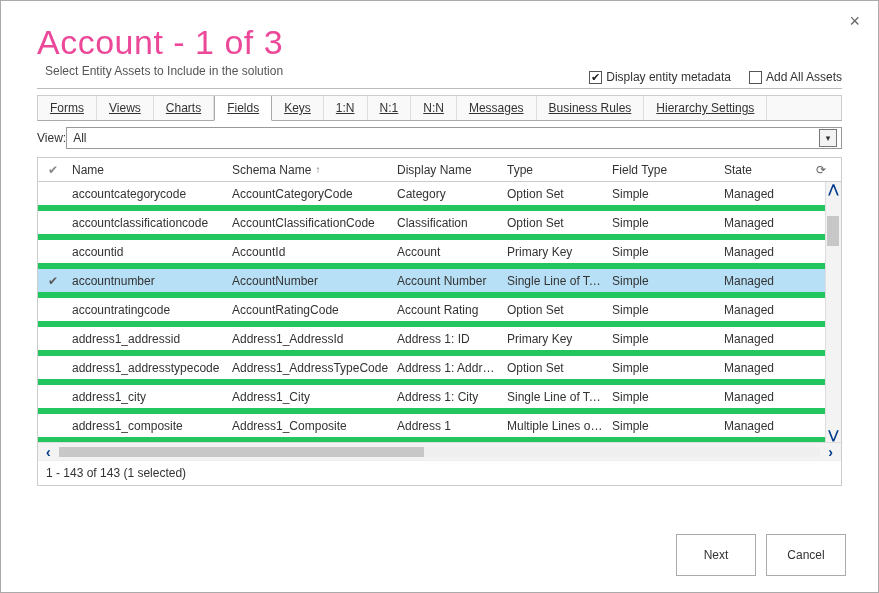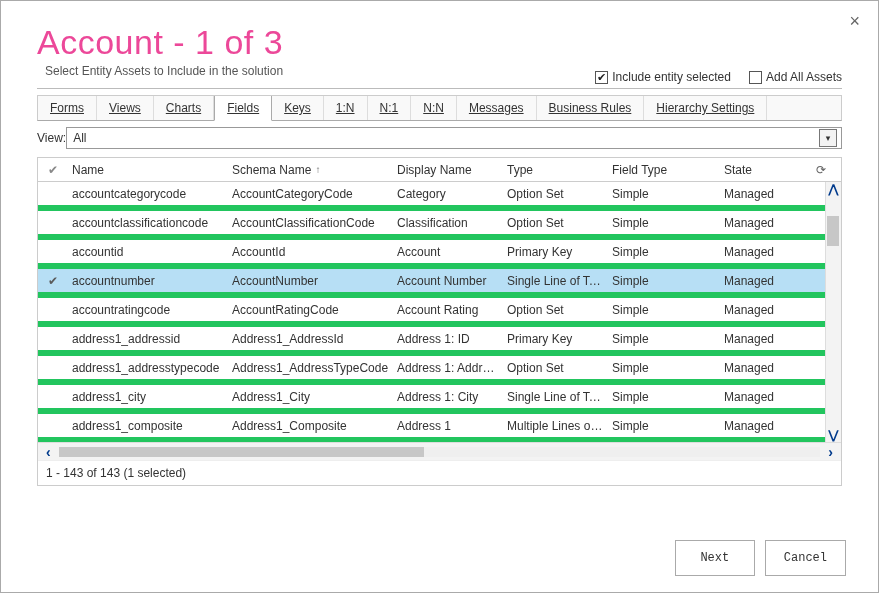--- a/index.html
+++ b/index.html
@@ -50,34 +50,34 @@
     .vbtn { width:14px; height:14px; color:#003a8c; font-size:12px; font-weight:bold; display:flex; align-items:center; justify-content:center; cursor:pointer; }
 
     .hscroll { height:18px; background:#f3f3f3; border-top:1px solid #ddd; display:flex; align-items:center; justify-content:space-between; padding:0 8px; }
     .hbtn { color:#003a8c; font-size:14px; font-weight:bold; cursor:pointer; }
     .h-track { flex:1; height:10px; margin:0 8px; position:relative; background:#efefef; }
     .h-thumb { position:absolute; left:0; top:0; bottom:0; width:48%; background:#c7c7c7; }
 
     .status { padding:5px 8px; font-size:12px; color:#333; border-top:1px solid #eee; }
 
     .footer { position:absolute; bottom:16px; right:32px; display:flex; gap:10px; }
-    .btn { min-width:80px; height:36px; border:1px solid #aaa; background:#fff; display:flex; align-items:center; justify-content:center; font-size:12px; cursor:pointer; padding:0 18px;font-family:Liberation Mono, monospace; }
+    .btn { min-width:80px; height:42px; border:1px solid #aaa; background:#fff; display:flex; align-items:center; justify-content:center; font-size:12px; cursor:pointer; padding:0 18px; }
   </style>
 </head>
 <body>
 
 <div class="close-btn">×</div>
 
 <div class="header">
   <h1 class="title">Account - 1 of 3</h1>
   <div class="subtitle">Select Entity Assets to Include in the solution</div>
   <div class="header-bottom">
     <label class="hb-item">
       <span class="chk checked"></span>
-      <span>Include entity selected</span>
+      <span>Display entity metadata</span>
     </label>
     <label class="hb-item">
       <span class="chk"></span>
       <span>Add All Assets</span>
     </label>
   </div>
 </div>
 <div class="hr"></div>
 
 <div class="tabs" id="tabs">

